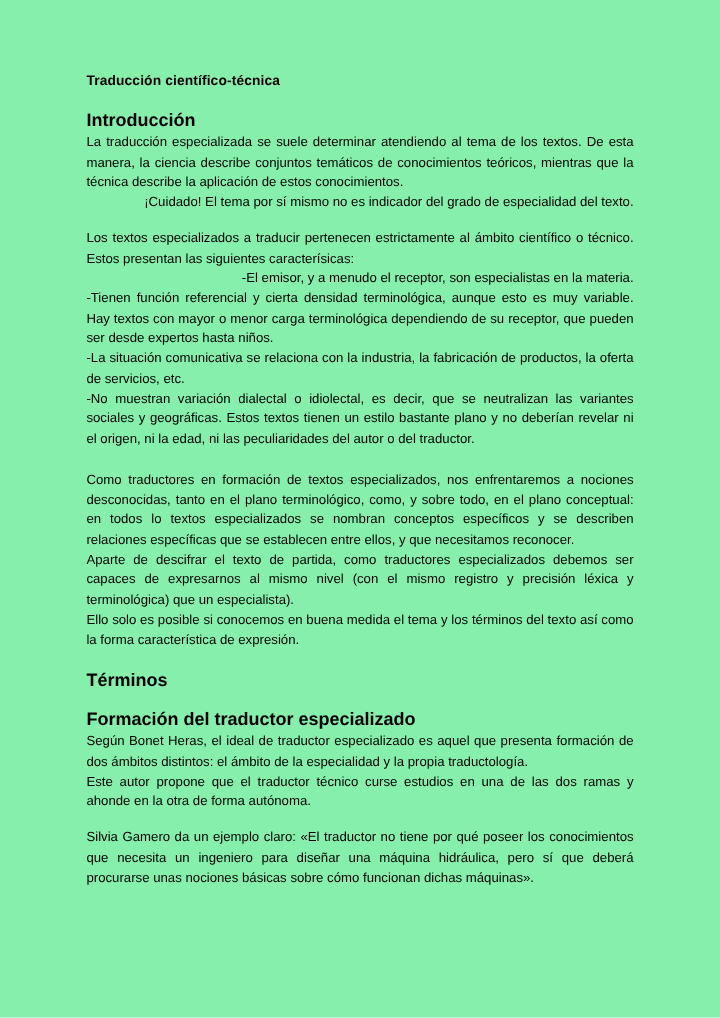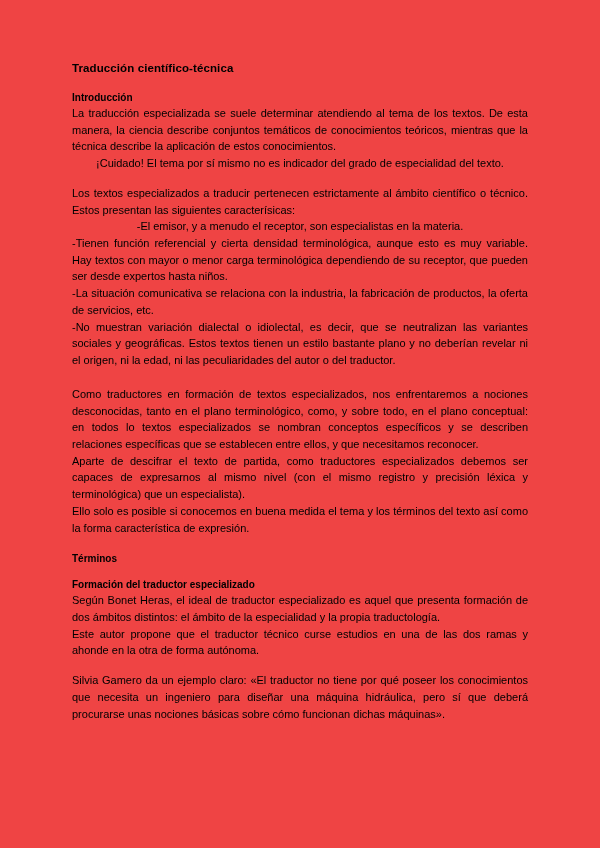--- a/index.html
+++ b/index.html
@@ -12,41 +12,41 @@
     height: 848px;
     font-family: "Liberation Sans", sans-serif;
     color: #000000;
     overflow: hidden;
   }
   .page {
     width: 600px;
     height: 848px;
     box-sizing: border-box;
     padding: 62px 72px 2px 72px;
-    background: #ef4444;
+    background: #86efac;
   }
   .doc-title {
     font-size: 11.5px;
     font-weight: bold;
     margin: 0 0 18px 0;
     letter-spacing: 0.1px;
   }
   .section-heading {
-    font-size: 10px;
+    font-size: 15px;
     font-weight: bold;
     margin: 0 0 2px 0;
   }
   .para {
     font-size: 11px;
     line-height: 1.52;
     margin: 0;
     text-align: justify;
   }
   .para.nojust {
-    text-align: center;
+    text-align: right;
   }
   .gap-md {
     height: 13px;
   }
   .gap-lg {
     height: 17px;
   }
 </style>
 </head>
 <body>

